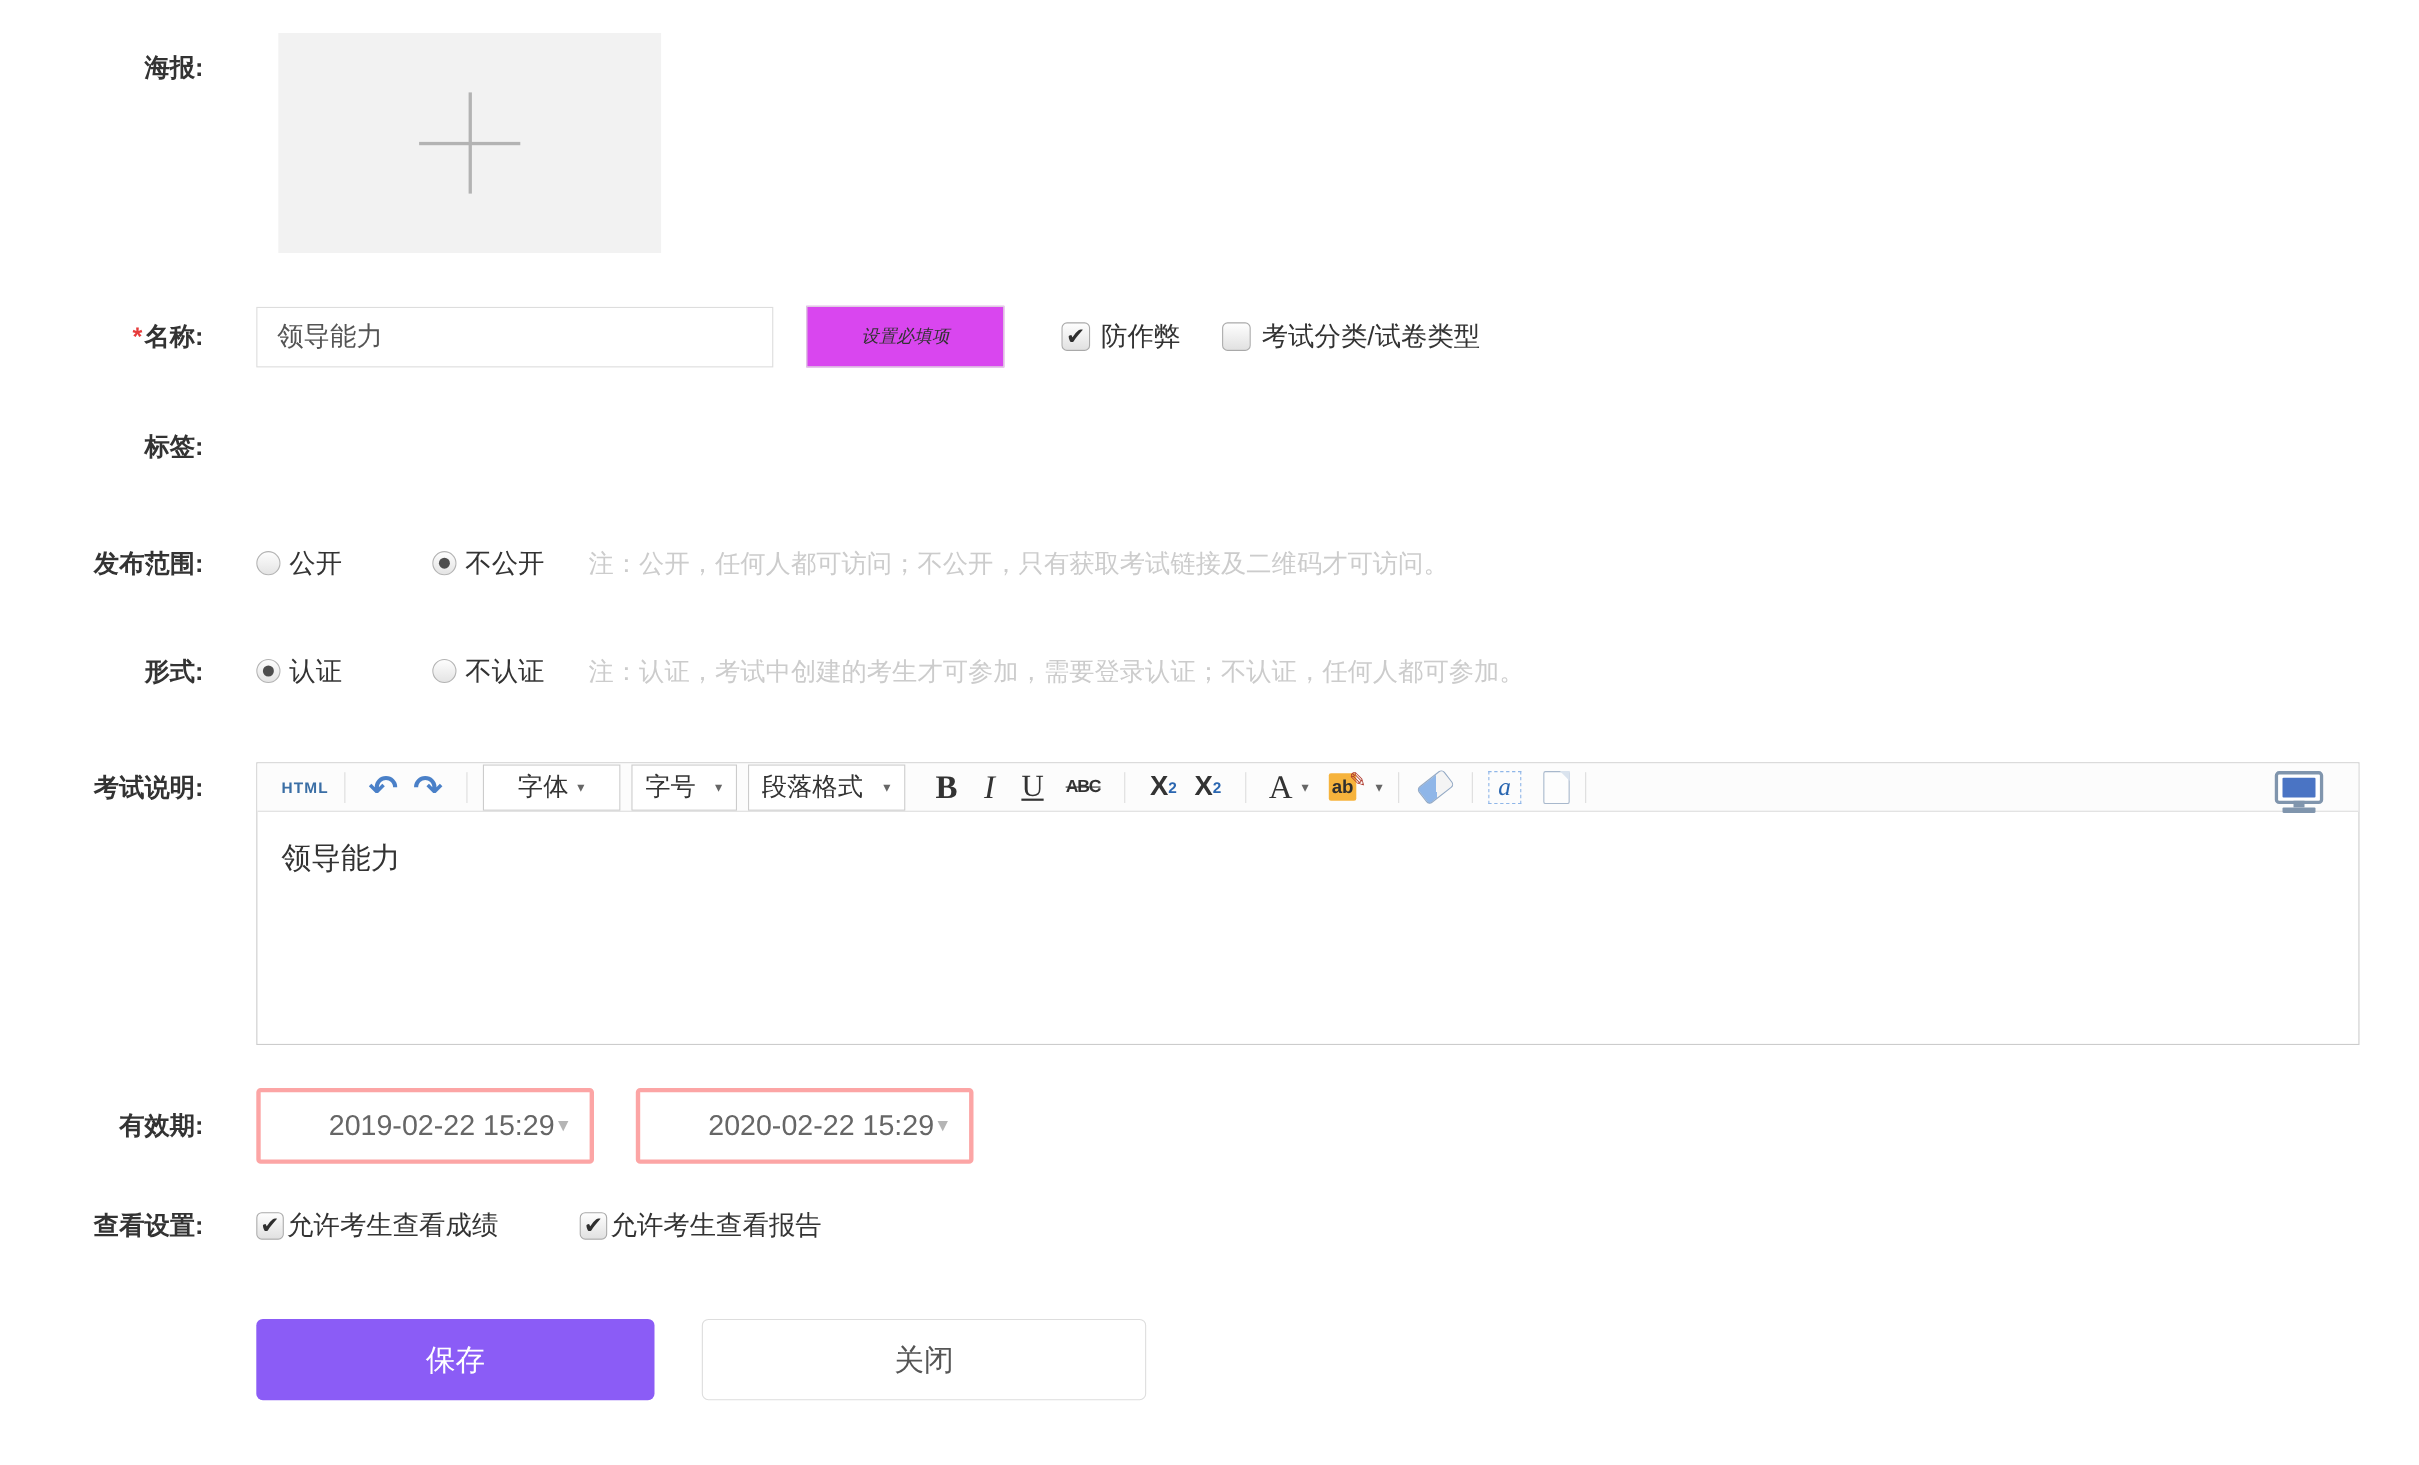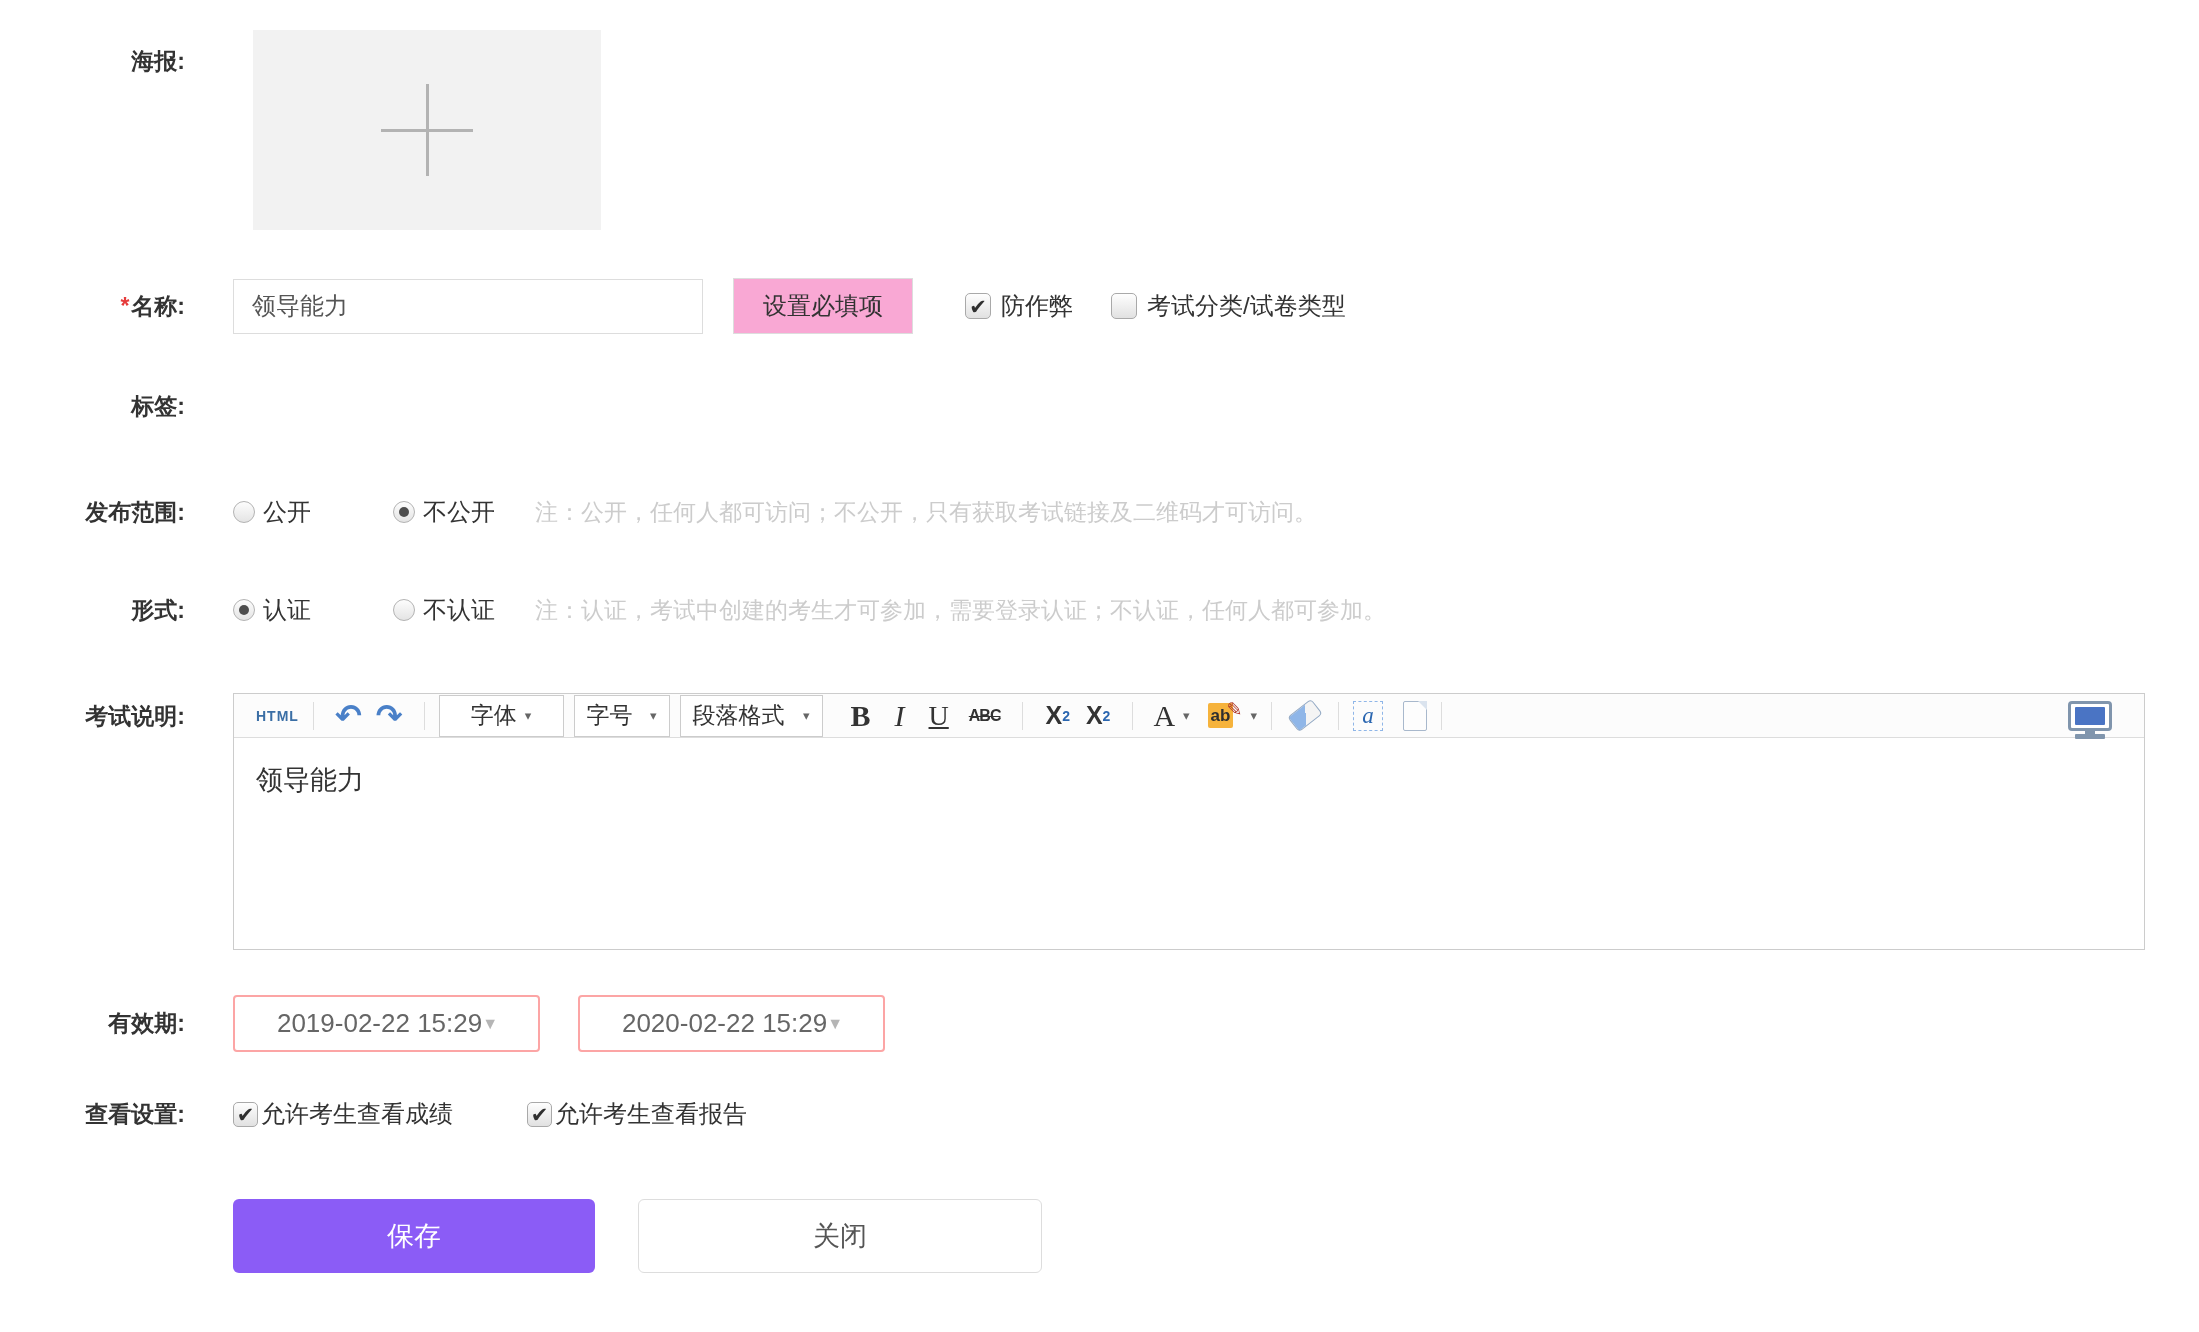--- a/index.html
+++ b/index.html
@@ -17,21 +17,21 @@
   .row-poster { margin-top:30px;gap:20px; }
   .row-poster .label-cell { padding-top:16px; }
   .poster-box { width:348px; height:200px; background:#f2f2f2; position:relative; cursor:pointer; }
   .plus-icon { position:absolute; left:50%; top:50%; width:92px; height:92px; transform:translate(-50%,-50%); }
   .plus-icon::before { content:""; position:absolute; left:0; top:50%; width:92px; height:3px; margin-top:-1px; background:#b3b3b3; }
   .plus-icon::after { content:""; position:absolute; top:0; left:50%; height:92px; width:3px; margin-left:-1px; background:#b3b3b3; }
 
   
   .row-name { margin-top:48px; height:56px; }
   .name-input { width:470px; height:55px; border:1px solid #ddd; font-size:24px; color:#555; padding:0 18px; outline:none; font-family:inherit; background:#fff; }
-  .btn-setreq { margin-left:30px; width:180px; height:56px; background:#f9a8d4; border:1px solid #ddd; font-size:24px; color:#333; font-family:inherit; cursor:pointer; }
+  .btn-setreq { margin-left:30px; width:180px; height:56px; background:#d946ef; border:1px solid #ddd; font-size:16px; color:#333; font-family:inherit; cursor:pointer;font-style:italic; }
   .cb-group { display:inline-flex; align-items:center; cursor:pointer; }
   .cb-group.g1 { margin-left:52px; }
   .cb-group.g2 { margin-left:38px; }
   .checkbox { width:26px; height:26px; border:1px solid #a9a9a9; border-radius:5px; background:linear-gradient(#fefefe,#e1e1e1); display:inline-flex; align-items:center; justify-content:center; font-size:21px; font-weight:bold; color:#2f2f2f; line-height:1; }
   .cb-text { font-size:24px; color:#333; margin-left:10px; }
 
   
   .row-tags { margin-top:44px; height:57px; }
   .tag { width:174px; height:57px; display:inline-flex; align-items:center; justify-content:center; font-size:24px; color:#333; background:#fff; border:1px solid #d9d9d9; border-radius:3px; margin-right:28px; cursor:pointer; }
   .tag.selected { border:2px solid #3fbfad; color:#3fbfad; background:#f2fbf9; }
@@ -74,21 +74,21 @@
   .pageicon { width:24px; height:30px; background:#fdfdfd; border:1px solid #a8b8cc; border-radius:2px; position:relative; }
   .pageicon::before { content:""; position:absolute; top:-1px; right:-1px; width:0; height:0; border-left:9px solid transparent; border-top:9px solid #dae3ee; }
   .monitor { margin-left:auto; position:relative; width:44px; height:30px; border:3px solid #8095ad; border-radius:4px; background:#fff; display:flex; align-items:center; justify-content:center; margin-right:14px; cursor:pointer; }
   .monitor .scr { width:30px; height:18px; background:#4a74c4; border-radius:1px; }
   .monitor::after { content:""; position:absolute; top:100%; left:50%; transform:translateX(-50%); width:10px; height:6px; background:#8095ad; }
   .monitor::before { content:""; position:absolute; top:calc(100% + 6px); left:50%; transform:translateX(-50%); width:30px; height:5px; background:#8095ad; border-radius:1px; }
   .editor-body { height:211px; padding:24px 22px; font-size:27px; color:#333; outline:none; }
 
   
   .row-validity { margin-top:45px; height:57px; }
-  .date-select { width:307px; height:57px; border:2px solid #fca5a5; border-radius:4px; display:inline-flex; align-items:center; justify-content:center; padding:0 16px 0 18px; font-size:26px; color:#666; cursor:pointer; background:#fff; }
+  .date-select { width:307px; height:69px; border:4px solid #fca5a5; border-radius:4px; display:inline-flex; align-items:center; justify-content:flex-end; padding:0 16px 0 18px; font-size:26px; color:#666; cursor:pointer; background:#fff; }
   .date-select + .date-select { margin-left:38px; }
   .caret-date { font-size:16px; color:#b5b5b5; }
 
   
   .row-viewset { margin-top:45px; height:34px; }
   .vs-group { display:inline-flex; align-items:center; cursor:pointer; }
   .vs-group .checkbox { width:25px; height:25px; }
   .vs-text { font-size:24px; color:#333; margin-left:3px; }
   .vs-group + .vs-group { margin-left:74px; }
 

